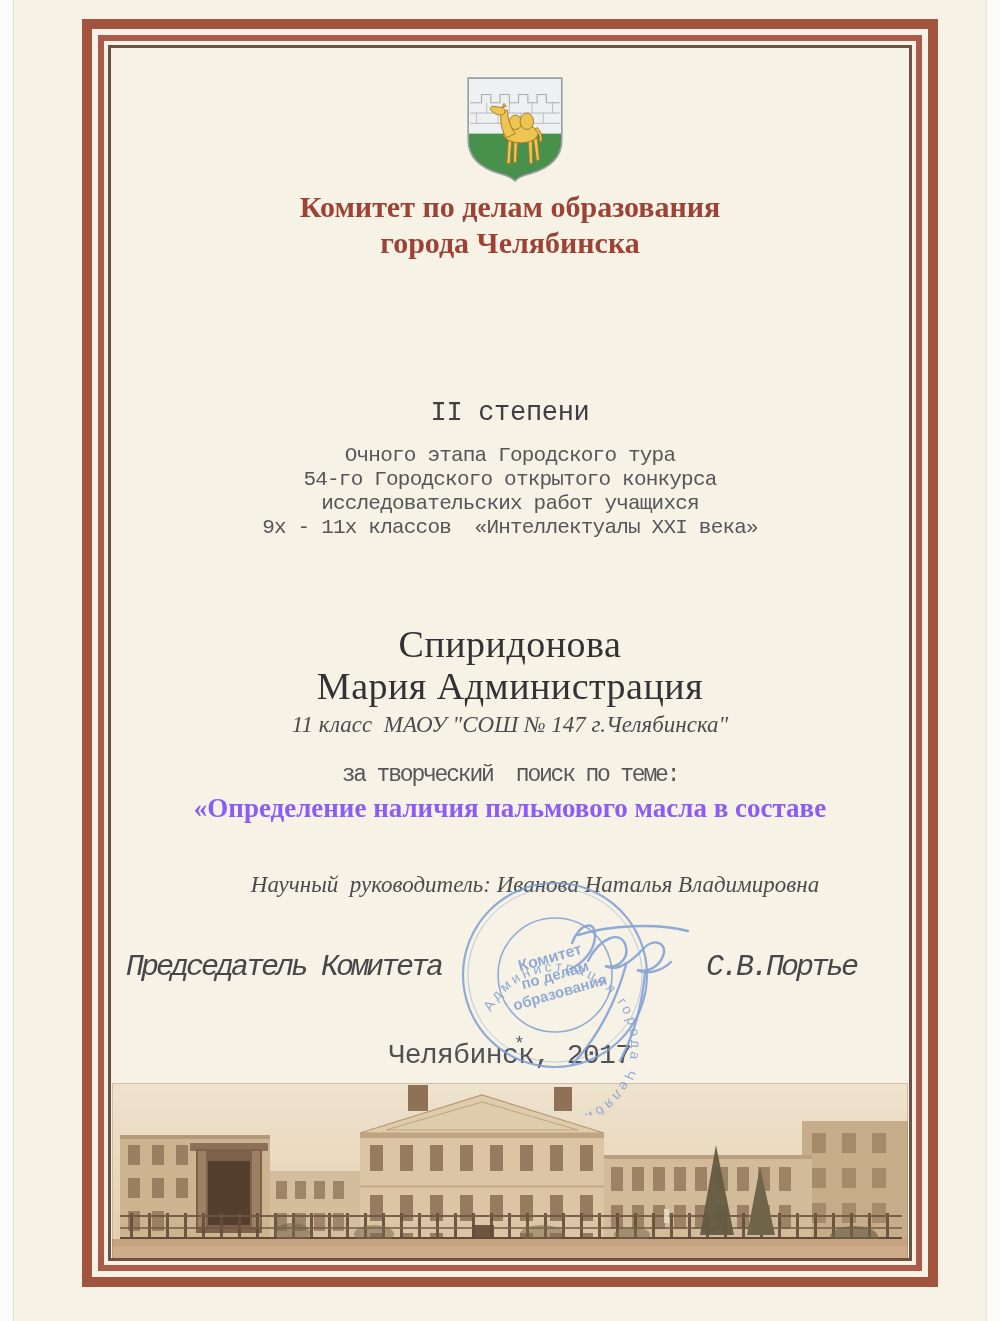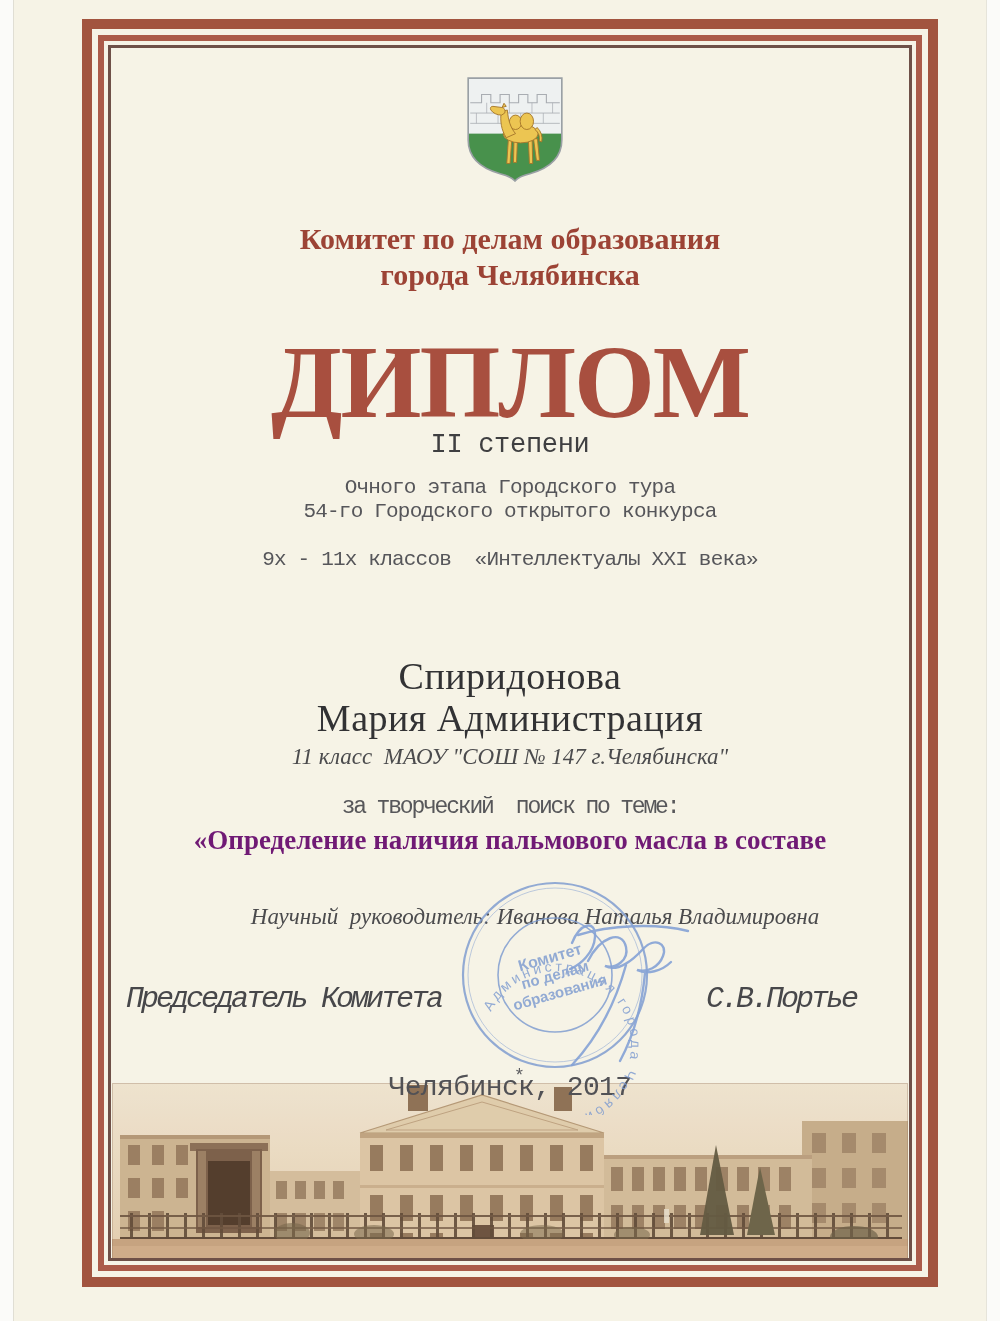--- a/index.html
+++ b/index.html
@@ -10,33 +10,33 @@
              border-right:1px solid #e0ded4;}
   .edge-right{position:absolute;right:0;top:0;width:13px;height:1321px;background:#fbfbf9;
               border-left:1px solid #e6e4da;}
   
   .frame-outer{position:absolute;left:82px;top:19px;width:856px;height:1268px;
                border:10px solid #a2543f;box-sizing:border-box;z-index:3;pointer-events:none;}
   .frame-mid{position:absolute;left:6px;top:6px;right:6px;bottom:6px;
              border:6px solid #ab5b49;box-sizing:border-box;}
   .frame-inner{position:absolute;left:4px;top:4px;right:4px;bottom:4px;
                border:3px solid #6f5047;box-sizing:border-box;}
-  .abs{position:absolute;white-space:pre;margin-top:32px;}
+  .abs{position:absolute;white-space:pre;}
   .center{left:82px;width:856px;text-align:center;}
   .tw{font-family:"Liberation Mono",monospace;color:#55555a;}
   .org{font-weight:bold;color:#9c4335;font-size:30px;line-height:34px;}
   .diplom{font-weight:bold;color:#a84f3f;font-size:104px;letter-spacing:-2px;line-height:100px;}
   .degree{font-size:27px;letter-spacing:-0.3px;color:#3f3f41;}
   .event-line{font-size:21px;letter-spacing:-0.8px;line-height:24px;color:#56565a;}
   .awarded{font-size:50px;letter-spacing:-1.5px;color:#47474b;}
   .name{font-weight:normal;color:#323234;font-size:38px;letter-spacing:0.5px;}
   .ital{font-style:italic;color:#4b4b4d;}
   .school{font-size:23px;}
   .reason{font-size:23px;letter-spacing:-2.2px;color:#57575a;}
-  .topic{font-weight:bold;color:#701a75;font-size:27px;}
+  .topic{font-weight:bold;color:#8b5cf6;font-size:27px;}
   .advisor{font-size:23px;padding-left:25px;}
   .sig-line{font-size:30px;letter-spacing:-3px;color:#47474a;font-style:italic;}
   .city{font-size:28px;letter-spacing:-0.6px;color:#515155;}
   .order{font-size:17px;letter-spacing:0.2px;color:#515155;}
   .asterisk{font-size:18px;color:#5a5a5e;}
   .emblem-svg{position:absolute;left:466px;top:76px;z-index:2;}
   .photo-svg{position:absolute;left:112px;top:1083px;z-index:1;}
   .stamp-svg{position:absolute;left:430px;top:865px;z-index:4;}
   .txt{z-index:2;}
 </style>
@@ -80,25 +80,25 @@
         <path d="M35 30.5 l1.8 -4 2.2 3 z"></path>
         <path d="M69 50 q6 6 4.5 14 l-2.4 -0.8 q1 -7 -4 -11 z"></path>
       </g>
     </g>
     <path d="M2 2 H93 V62 C93 80 80 90 62 95 C54 97 50 99 47.5 102 C45 99 41 97 33 95 C15 90 2 80 2 62 Z" fill="none" stroke="#9aa0a5" stroke-width="1.6"></path>
   </svg>
 
   <div class="abs center txt org" style="top:190px">Комитет по делам образования</div>
   <div class="abs center txt org" style="top:226px">города Челябинска</div>
 
-  <div class="abs center txt diplom" style="top:300px">ДИПЛОМ</div>
   <div class="abs center txt tw degree" style="top:398px">II степени</div>
 
   <div class="abs center txt tw event-line" style="top:444px">Очного этапа Городского тура</div>
   <div class="abs center txt tw event-line" style="top:468px">54-го Городского открытого конкурса</div>
+  <div class="abs center txt tw event-line" style="top:492px">исследовательских работ учащихся</div>
   <div class="abs center txt tw event-line" style="top:516px">9х - 11х классов  «Интеллектуалы XXI века»</div>
 
   <div class="abs center txt name" style="top:622px">Спиридонова</div>
   <div class="abs center txt name" style="top:664px">Мария Администрация</div>
   <div class="abs center txt ital school" style="top:712px">11 класс  МАОУ "СОШ № 147 г.Челябинска"</div>
 
   <div class="abs center txt tw reason" style="top:762px">за творческий  поиск по теме:</div>
   <div class="abs center txt topic" style="top:793px">«Определение наличия пальмового масла в составе</div>
   <div class="abs center txt ital advisor" style="top:872px">Научный  руководитель: Иванова Наталья Владимировна</div>
 

